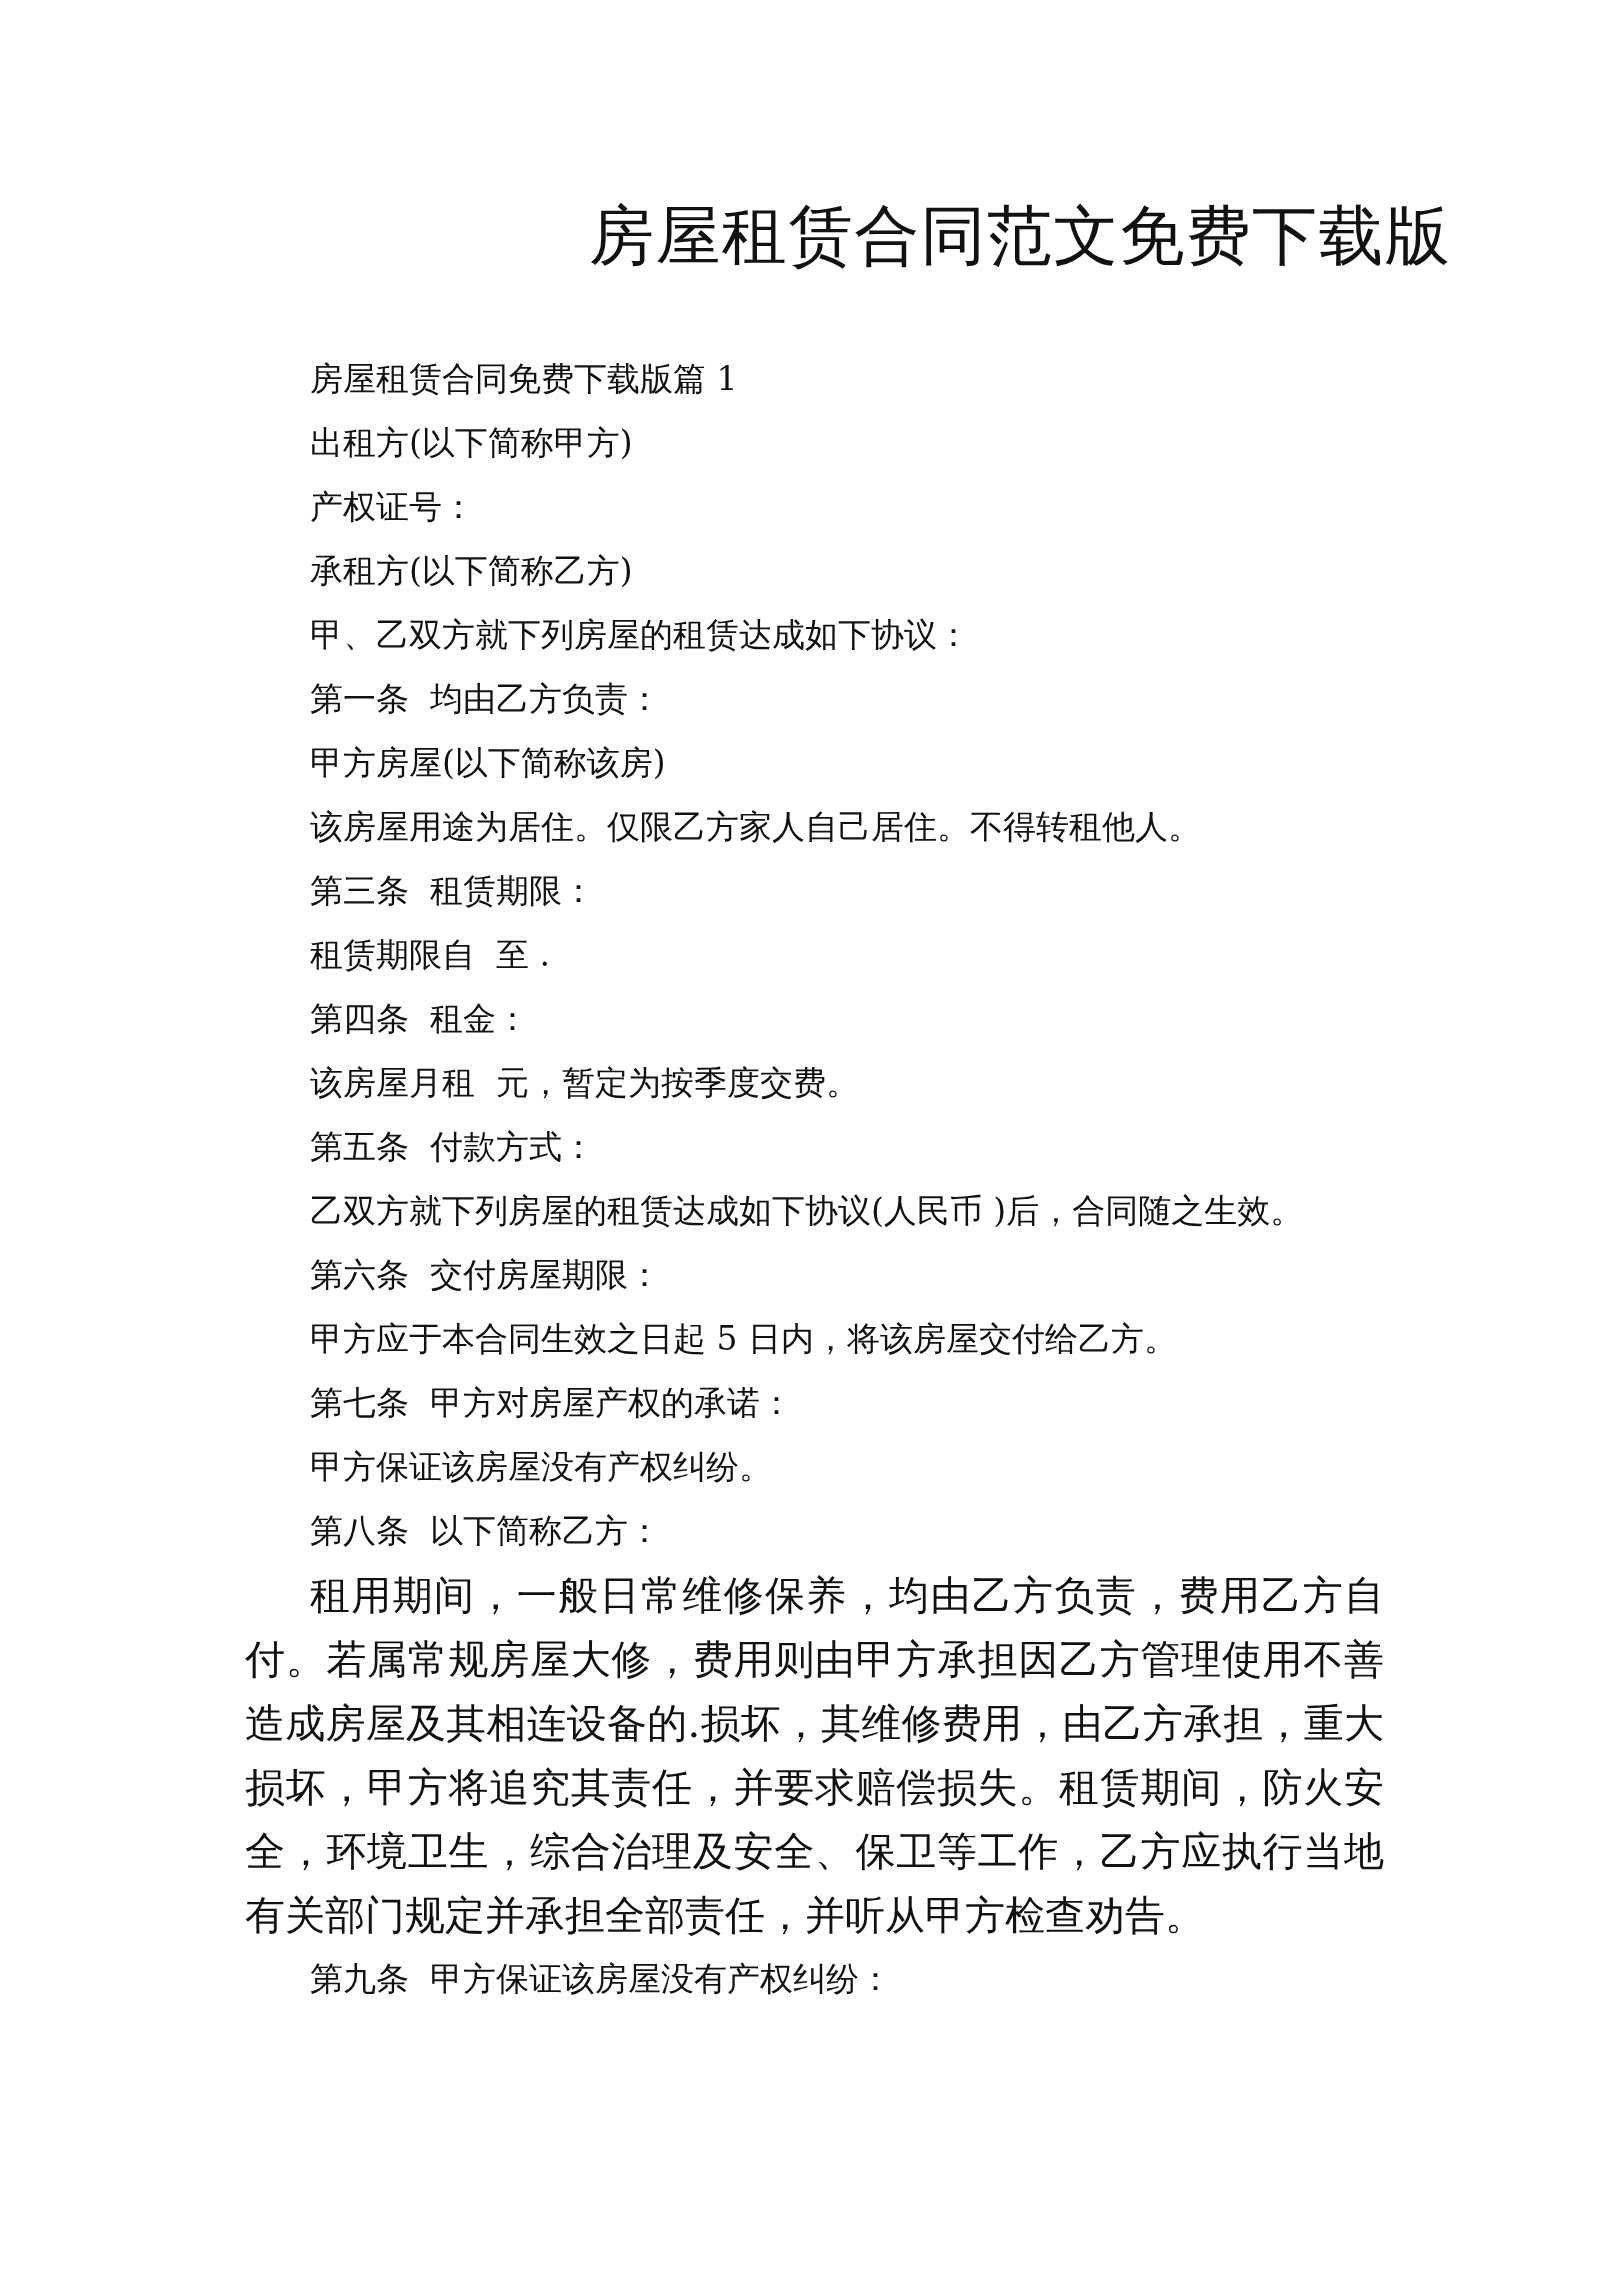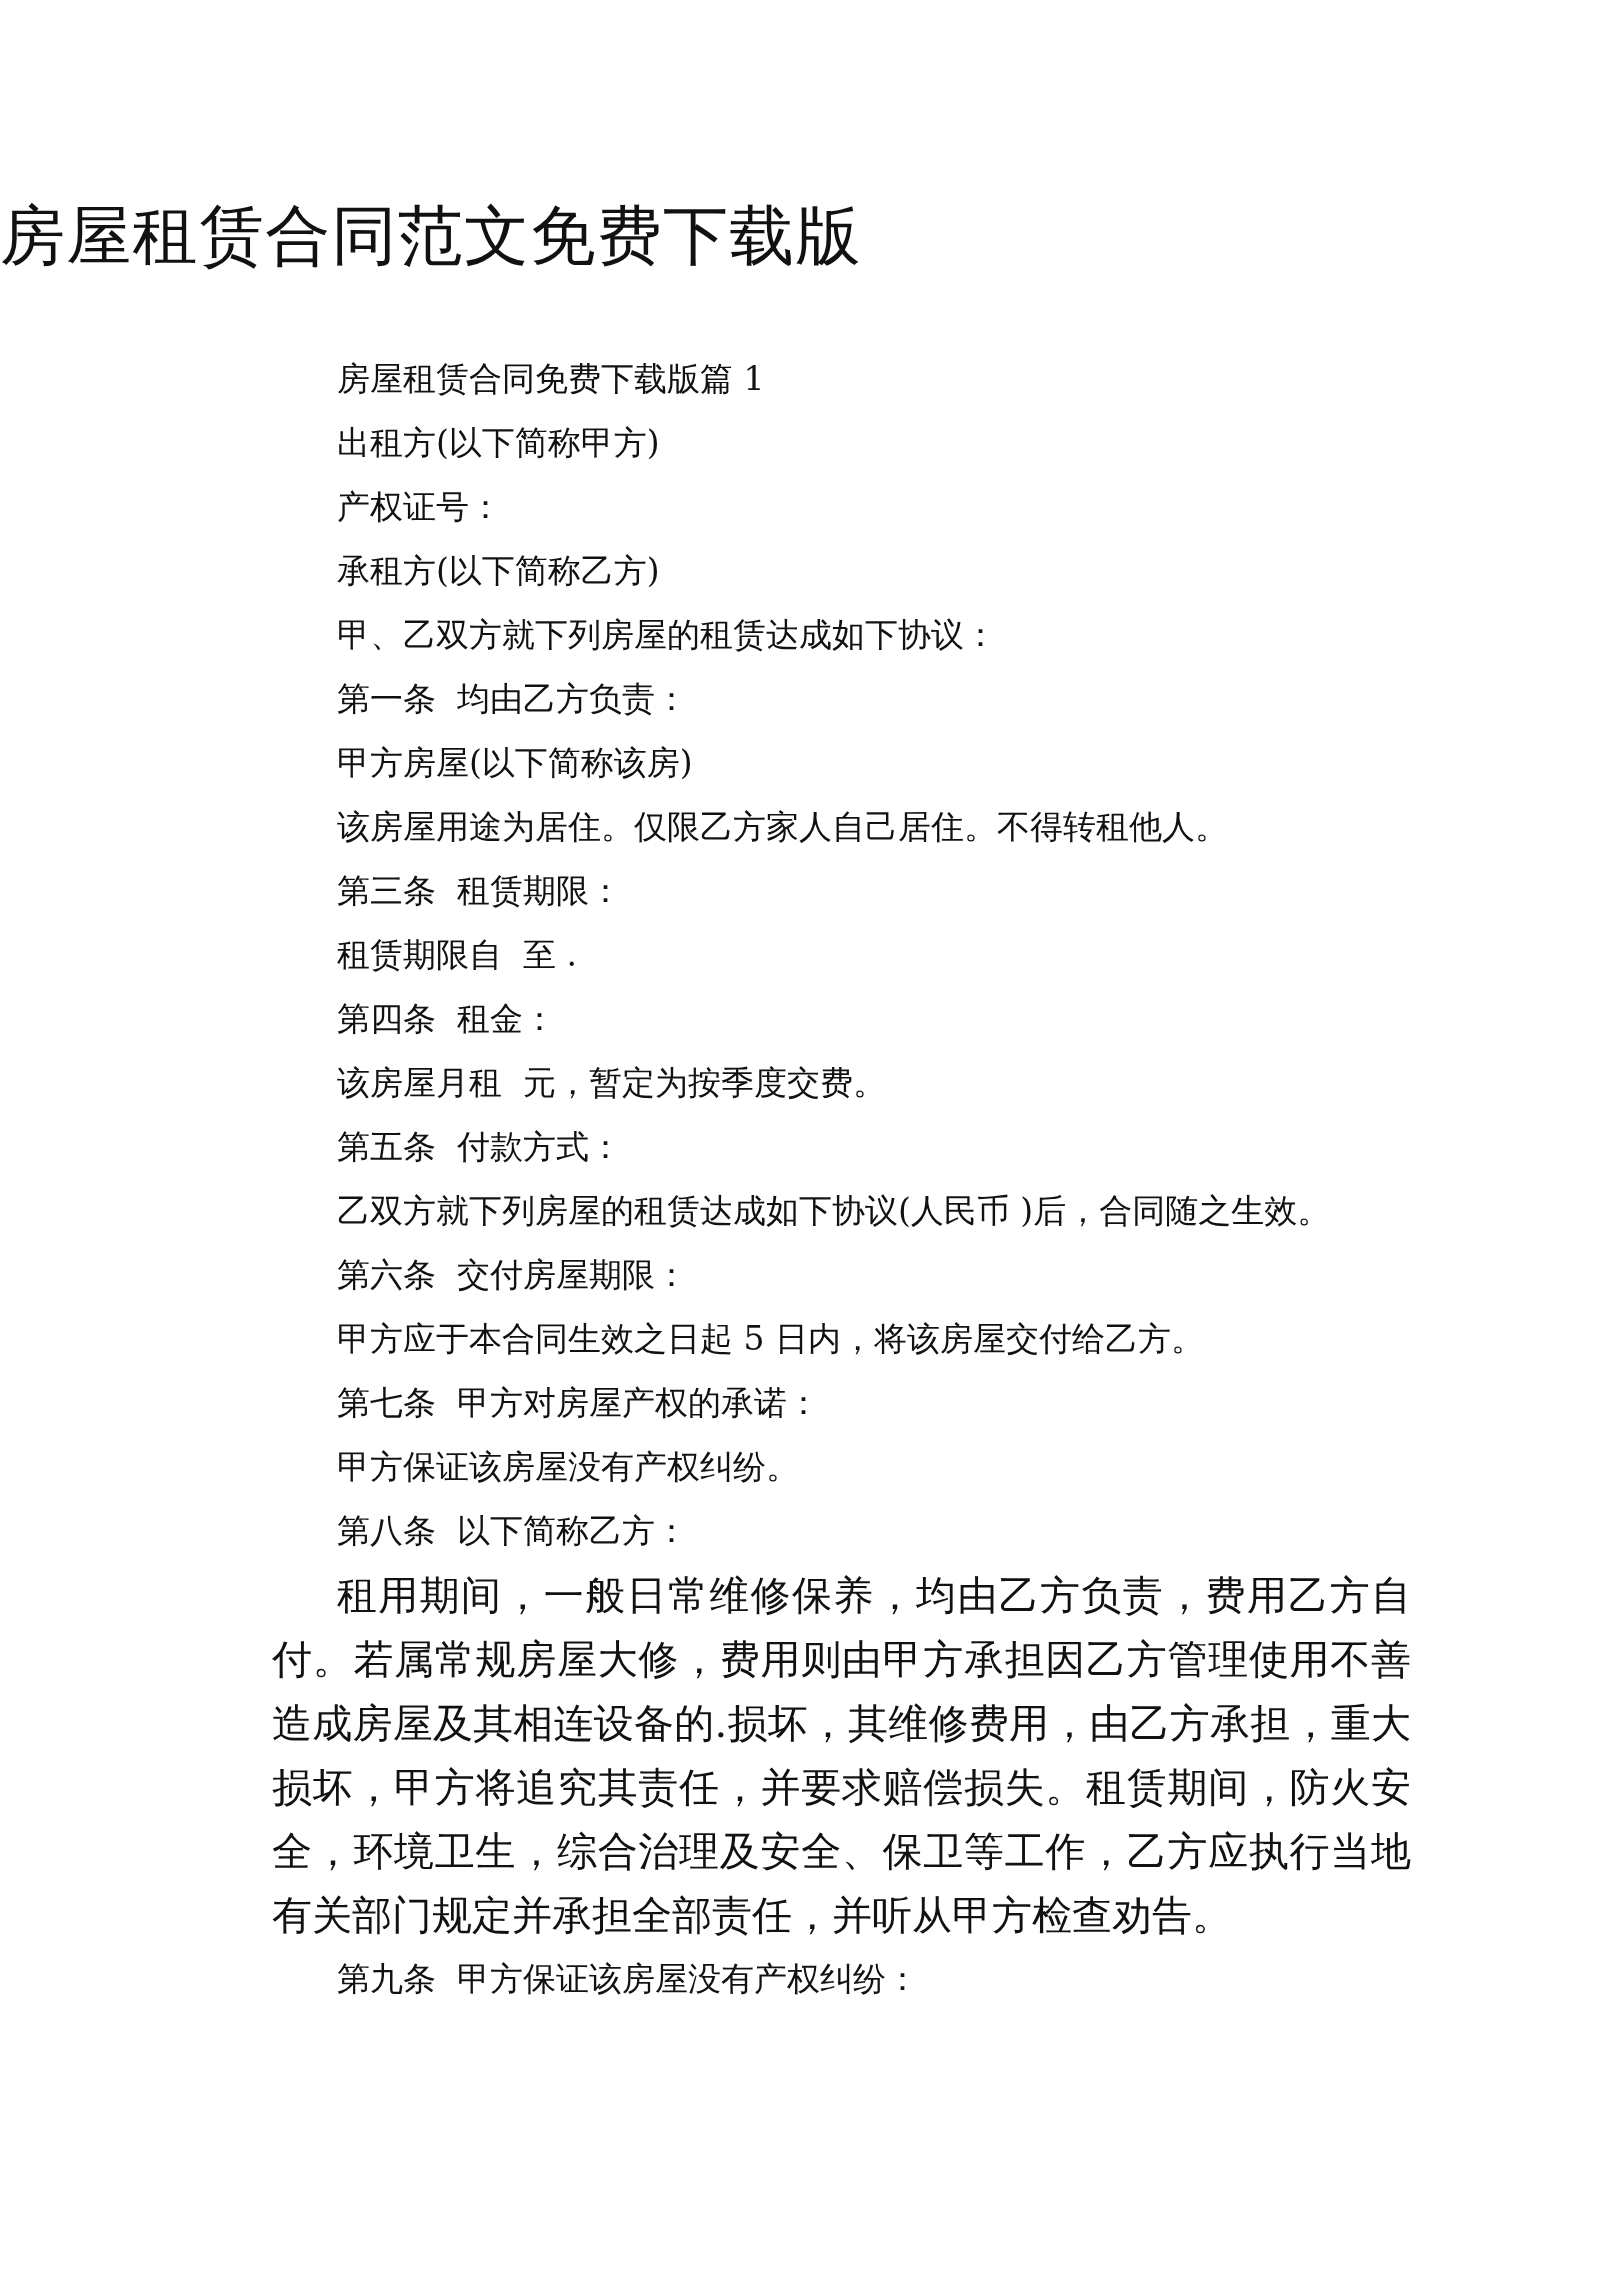--- a/index.html
+++ b/index.html
@@ -1,20 +1,20 @@
 <!DOCTYPE html>
 <html style="font-size:10.5px"><head>
 <meta charset="utf-8">
 <style>
   html, body { margin: 0; padding: 0; background: #ffffff; }
   body { width: 1623px; height: 2295px; position: relative; overflow: hidden;
          font-family: "DejaVu Serif", "Liberation Serif", serif; color: #111; }
-  .title { position: absolute; left: 0; width: 1451px; top: 196px; text-align: left;
+  .title { position: absolute; left: 0; width: 1451px; top: 196px; text-align: right;
            font-size: 65px; line-height: 79px; letter-spacing: 1.3px; margin: 0; font-weight: normal; }
-  .body { position: absolute; left: 245px; top: 347px; width: 1139px; margin-left: 27px; }
+  .body { position: absolute; left: 245px; top: 347px; width: 1139px; }
   .line { font-size: 33px; line-height: 64px; height: 64px; white-space: pre; padding-left: 65px; }
   .para { font-size: 40px; line-height: 64px; text-indent: 65px; text-align: justify; }
 </style>
 </head>
 <body>
 
 <h1 class="title">房屋租赁合同范文免费下载版</h1>
 
 <div class="body">
   <div class="line">房屋租赁合同免费下载版篇 1</div>

